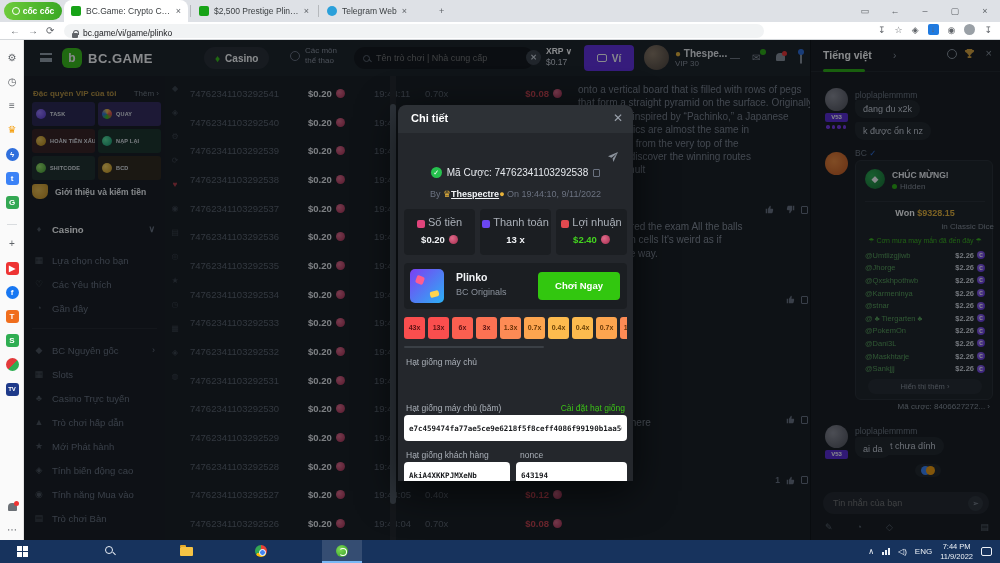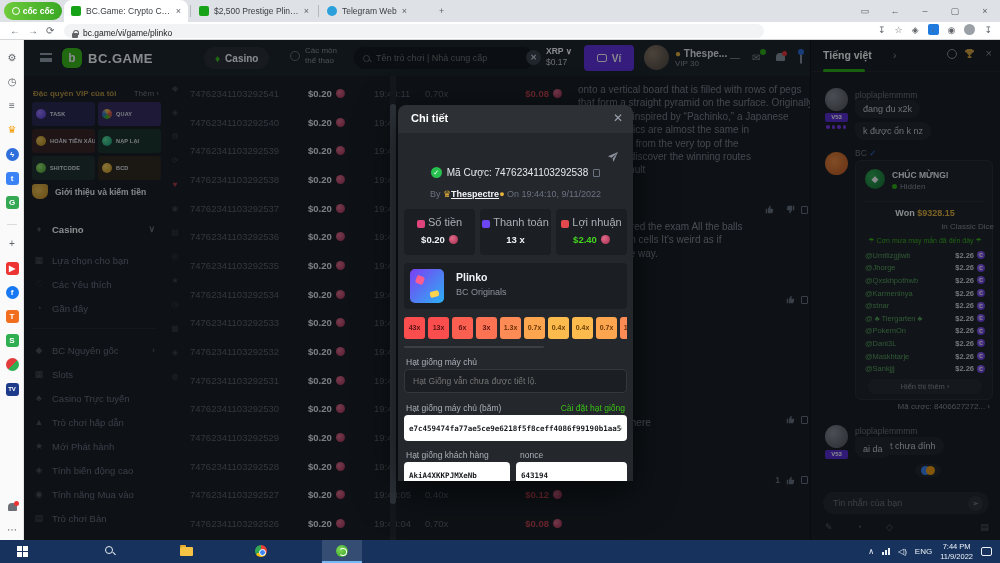--- a/index.html
+++ b/index.html
@@ -918,37 +918,37 @@
       <div class="sval green">
           <b>$2.40</b>
           <i class="coin"></i>
         </div>
     </div>
   </div>
   <div class="gcard">
     <span class="gthumb"></span>
     <span class="gname">Plinko</span>
     <span class="gprov">BC Originals</span>
+    <span class="play">Chơi Ngay</span>
   </div>
   <div id="chips">
 
   <span class="chip c1">43x</span>
       <span class="chip c1">13x</span>
       <span class="chip c2">6x</span>
       <span class="chip c3">3x</span>
       <span class="chip c4">1.3x</span>
       <span class="chip c5">0.7x</span>
       <span class="chip c6">0.4x</span>
       <span class="chip c6">0.4x</span>
       <span class="chip c5">0.7x</span>
       <span class="chip c4">1.3x</span>
     </div>
   <span class="scrl"></span>
   <span class="mlab" style="left:8px;top:252px">Hạt giống máy chủ</span>
-  <input class="minput" style="top: 264px;" placeholder="Hạt Giống vẫn chưa được tiết lộ.">
   <span class="mlab" style="left:8px;top:298px">Hạt giống máy chủ (băm)</span>
   <span class="mlink" style="right:8px;top:298px">Cài đặt hạt giống</span>
   <input class="winput" style="left: 6px; top: 310px; width: 223px; height: 26px;" value="e7c459474fa77ae5ce9e6218f5f8ceff4086f99190b1aa50e2">
   <span class="mlab" style="left:8px;top:345px">Hạt giống khách hàng</span>
   <span class="mlab" style="left:122px;top:345px">nonce</span>
   <input class="winput" style="left: 6px; top: 357px; width: 106px; height: 26px;" value="AkiA4XKKPJMXeNb">
   <input class="winput" style="left: 118px; top: 357px; width: 111px; height: 26px;" value="643194">
 </div>
 
 <div id="taskbar">

